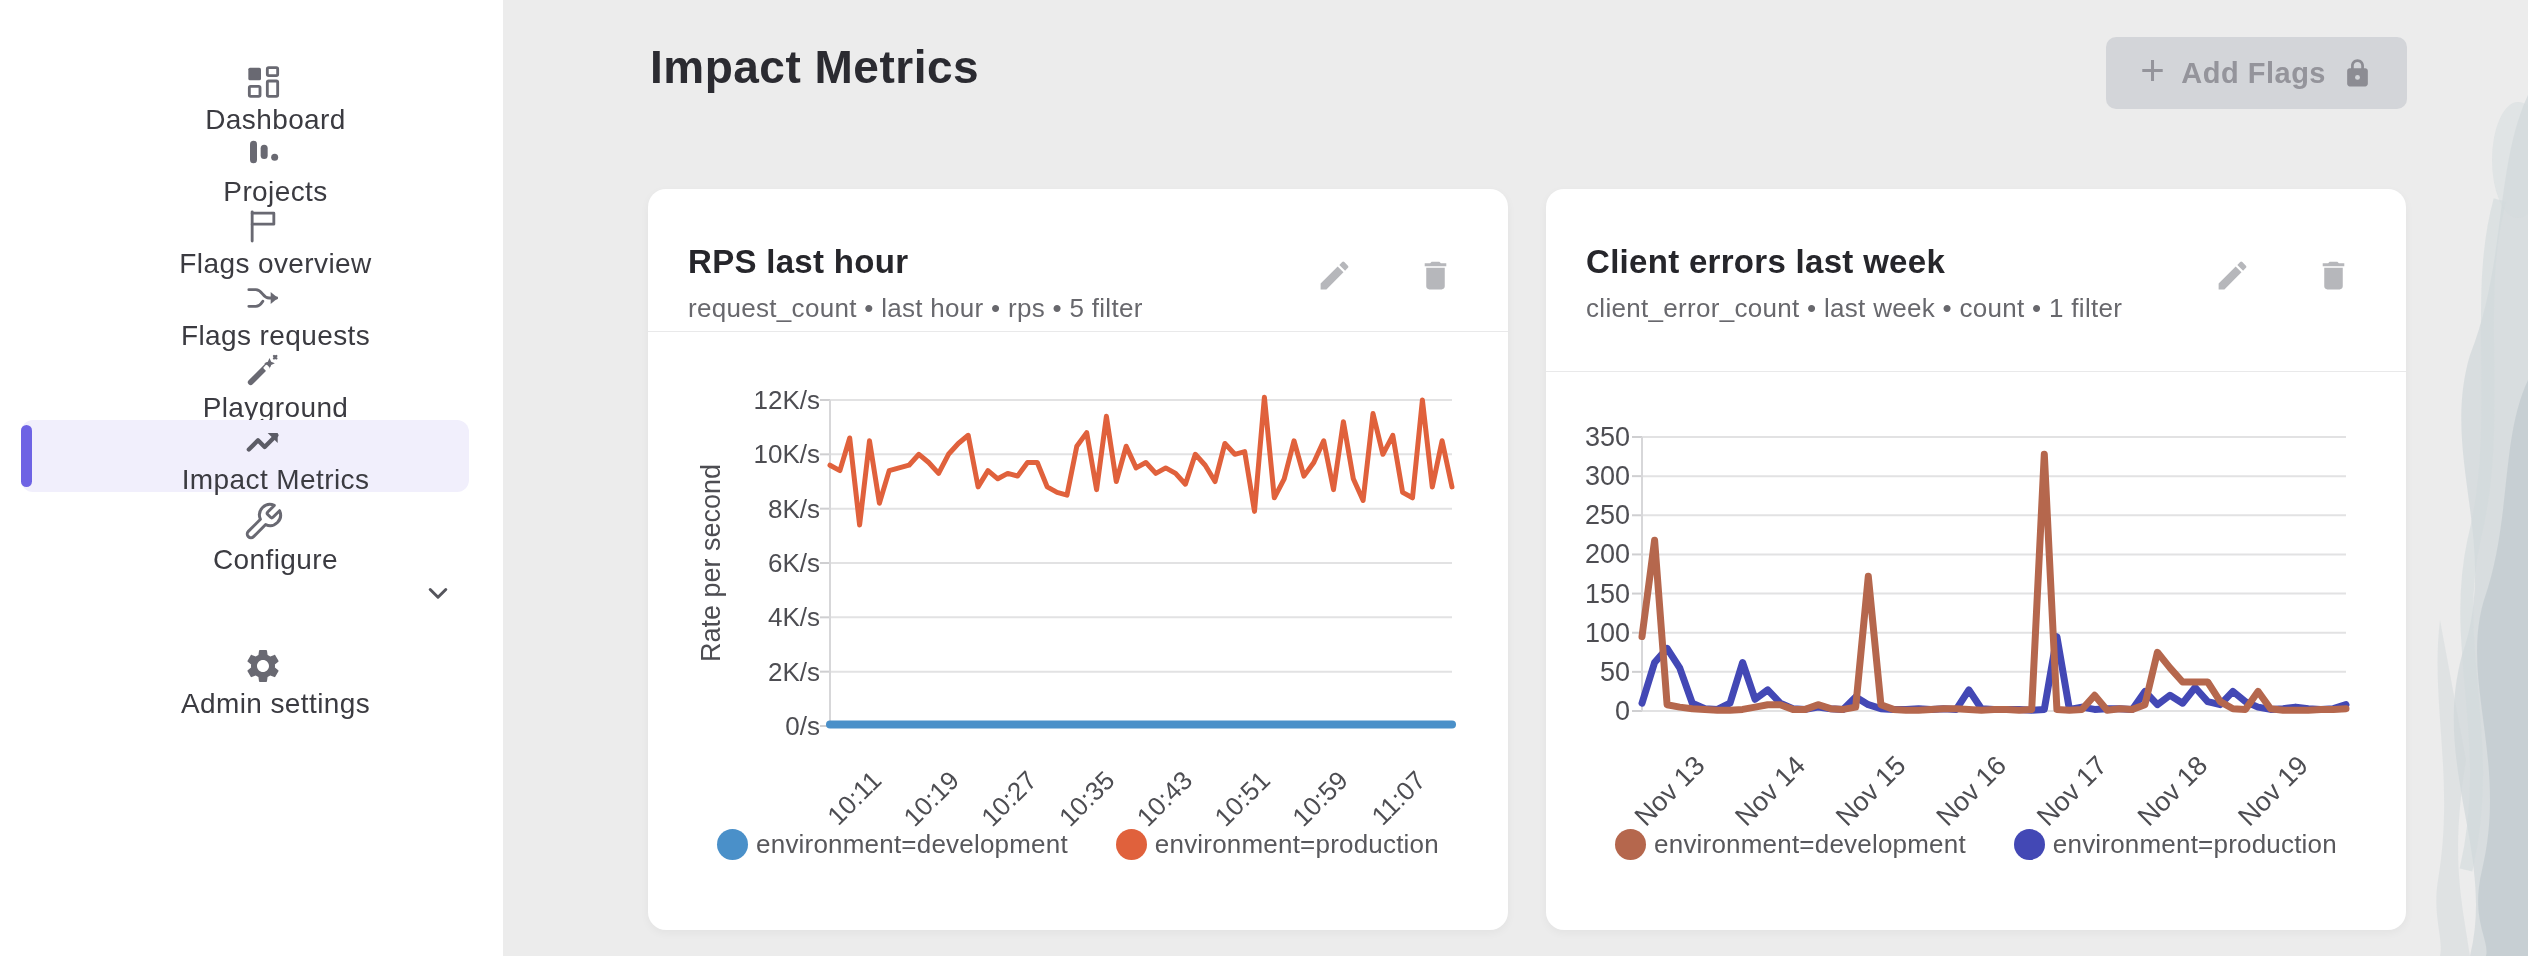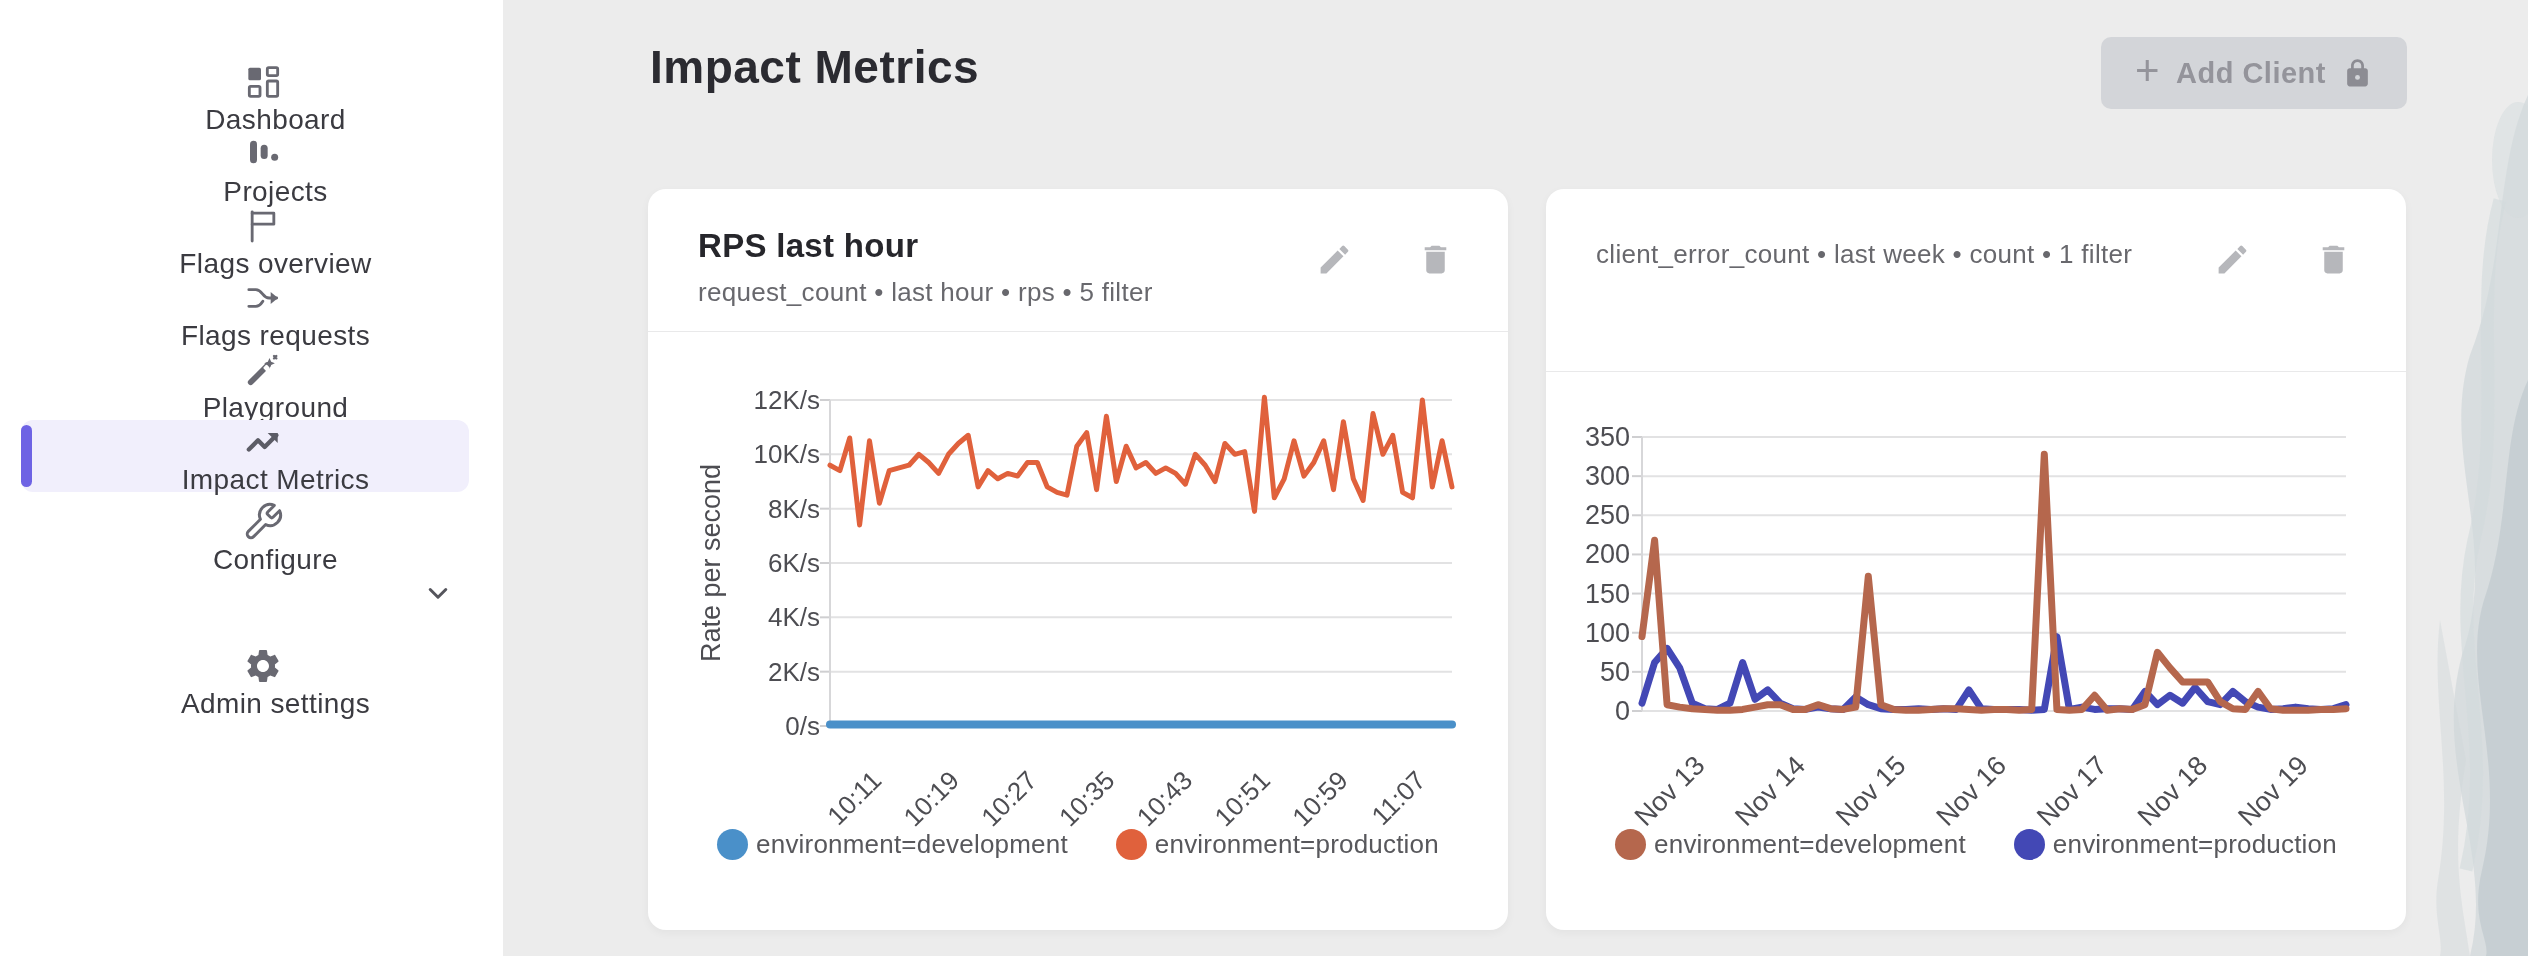--- a/index.html
+++ b/index.html
@@ -32,21 +32,21 @@
                display:flex; align-items:center; gap:16px; border:none; border-radius:10px;
                background:#d3d5d9; color:#94949b; font-size:29px; font-weight:700;
                font-family:"Liberation Sans",sans-serif; letter-spacing:0.5px; cursor:not-allowed; }
   .add-chart .plus { font-size:42px; font-weight:400; line-height:1; margin-top:-4px; }
 
   
   .card { position:absolute; top:189px; width:860px; height:741px; background:#ffffff;
           border-radius:18px; box-shadow:0 3px 10px rgba(0,0,0,0.045); overflow:hidden; z-index:2; }
   .card1 { left:145px; }
   .card2 { left:1043px; }
-  .card-header { position:relative; padding:38px 40px 0 40px; display:flex;margin-left:10px; }
+  .card-header { position:relative; padding:54px 40px 0 40px; display:flex; }
   .card-head-text { flex:1 1 auto; }
   .card-title { font-size:33px; font-weight:700; color:#26262b; letter-spacing:0.3px; }
   .card-sub { font-size:26px; color:#68686d; margin-top:10px; line-height:1.35; max-width:600px; letter-spacing:0.3px; }
   .card-actions { display:flex; gap:64px; margin:14px 14px 0 0; align-items:flex-start; }
   .act { cursor:pointer; display:flex; }
   .divider { position:absolute; left:0; right:0; height:1px; background:#e9e9ea; }
   .card1 .divider { top:142px; }
   .card2 .divider { top:182px; }
   svg.chart { position:absolute; left:0; top:0; pointer-events:none; }
   svg.chart text { font-family:"Liberation Sans", sans-serif; }
@@ -170,21 +170,21 @@
         <path d="M100 200 C72 300, 104 420, 74 540 C50 650, 96 740, 66 870" stroke="#d2dadc" stroke-width="13" fill="none" opacity="0.6"></path>
         <ellipse cx="118" cy="160" rx="26" ry="58" fill="#d3dbde" opacity="0.5"></ellipse>
         <path d="M40 620 C30 700, 55 780, 38 880 C32 915, 44 940, 40 956 L70 956 C62 900, 50 860, 66 760" fill="#d0d8da" opacity="0.45"></path>
       </svg>
     </div>
 
     <h1 class="page-title">Impact Metrics</h1>
 
     <button class="add-chart">
       <span class="plus">+</span>
-      <span>Add Client</span>
+      <span>Add Flags</span>
       <span style="display:flex;">
         <svg width="31" height="31" viewBox="0 0 24 24">
           <path fill="#8c8c93" d="M18 8h-1V6c0-2.76-2.24-5-5-5S7 3.24 7 6v2H6c-1.1 0-2 .9-2 2v10c0 1.1.9 2 2 2h12c1.1 0 2-.9 2-2V10c0-1.1-.9-2-2-2zm-3.1 0H9.1V6c0-1.6 1.3-2.9 2.9-2.9s2.9 1.3 2.9 2.9v2z"></path>
           <circle cx="12" cy="15" r="1.9" fill="#d3d5d9"></circle>
         </svg>
       </span>
     </button>
 
     <section class="card card1">
       <div class="card-header">
@@ -249,20 +249,21 @@
         <div class="legend-item">
           <span class="dot" style="background: rgb(224, 97, 60);"></span>
           <span class="llabel">environment=production</span>
         </div>
       </div>
     </section>
 
     <section class="card card2">
       <div class="card-header">
         <div class="card-head-text">
+          <div class="card-title">Client errors last week</div>
           <div class="card-sub">client_error_count • last week • count • 1 filter</div>
         </div>
         <div class="card-actions">
           <span class="act">
             <svg width="37" height="37" viewBox="0 0 24 24">
                 <path fill="#b6b7bb" d="M3 17.25V21h3.75L17.81 9.94l-3.75-3.75L3 17.25zM20.71 7.04c.39-.39.39-1.02 0-1.41l-2.34-2.34a.9959.9959 0 0 0-1.41 0l-1.83 1.83 3.75 3.75 1.83-1.83z"></path>
               </svg>
           </span>
           <span class="act">
             <svg width="37" height="37" viewBox="0 0 24 24">

